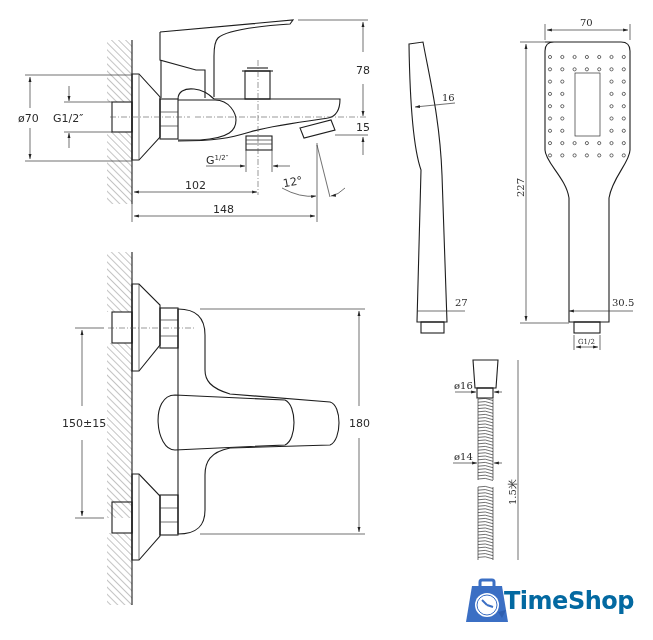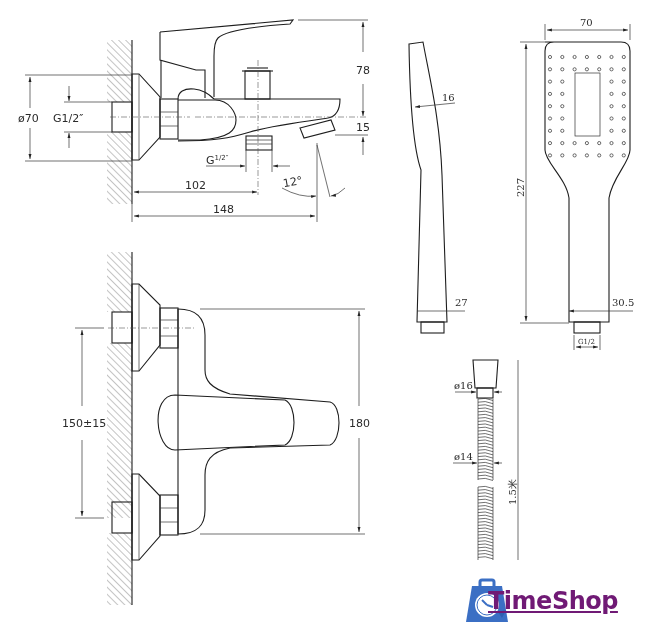--- a/index.html
+++ b/index.html
@@ -6,21 +6,21 @@
   body { width:653px; height:640px; position:relative; overflow:hidden; font-family:"DejaVu Sans", sans-serif; }
   svg#drawing { position:absolute; left:0; top:0; }
   .ln { stroke:#1e1e1e; stroke-width:1.1; fill:none; }
   .thin { stroke:#333; stroke-width:0.7; fill:none; }
   .dim { stroke:#333; stroke-width:0.7; fill:none; }
   .cl { stroke:#555; stroke-width:0.6; fill:none; stroke-dasharray:6 2 1 2; }
   .lbl { font-family:"DejaVu Sans", sans-serif; font-size:11px; fill:#2a2a2a; }
   .lbls { font-family:"DejaVu Serif", serif; font-size:10px; fill:#2a2a2a; }
   .lblxs { font-family:"DejaVu Serif", serif; font-size:7px; fill:#2a2a2a; }
   .dot { fill:none; stroke:#444; stroke-width:0.8; }
-  .logo-text { position:absolute; left:488px; top:587px; font-family:"DejaVu Sans", sans-serif; font-weight:bold; font-size:24px; color:#701a75; letter-spacing:-0.5px;text-decoration:underline; }
+  .logo-text { position:absolute; left:504px; top:587px; font-family:"DejaVu Sans", sans-serif; font-weight:bold; font-size:24px; color:#0369a1; letter-spacing:-0.5px; }
   .logo-icon { position:absolute; left:462px; top:578px; }
 </style>
 </head>
 <body>
 
 <svg id="drawing" width="653" height="640" viewBox="0 0 653 640">
   <defs>
     <pattern id="hatch" patternUnits="userSpaceOnUse" width="5" height="5" patternTransform="rotate(-45)">
       <line x1="0" y1="0" x2="0" y2="5" stroke="#555" stroke-width="0.7"></line>
     </pattern>

